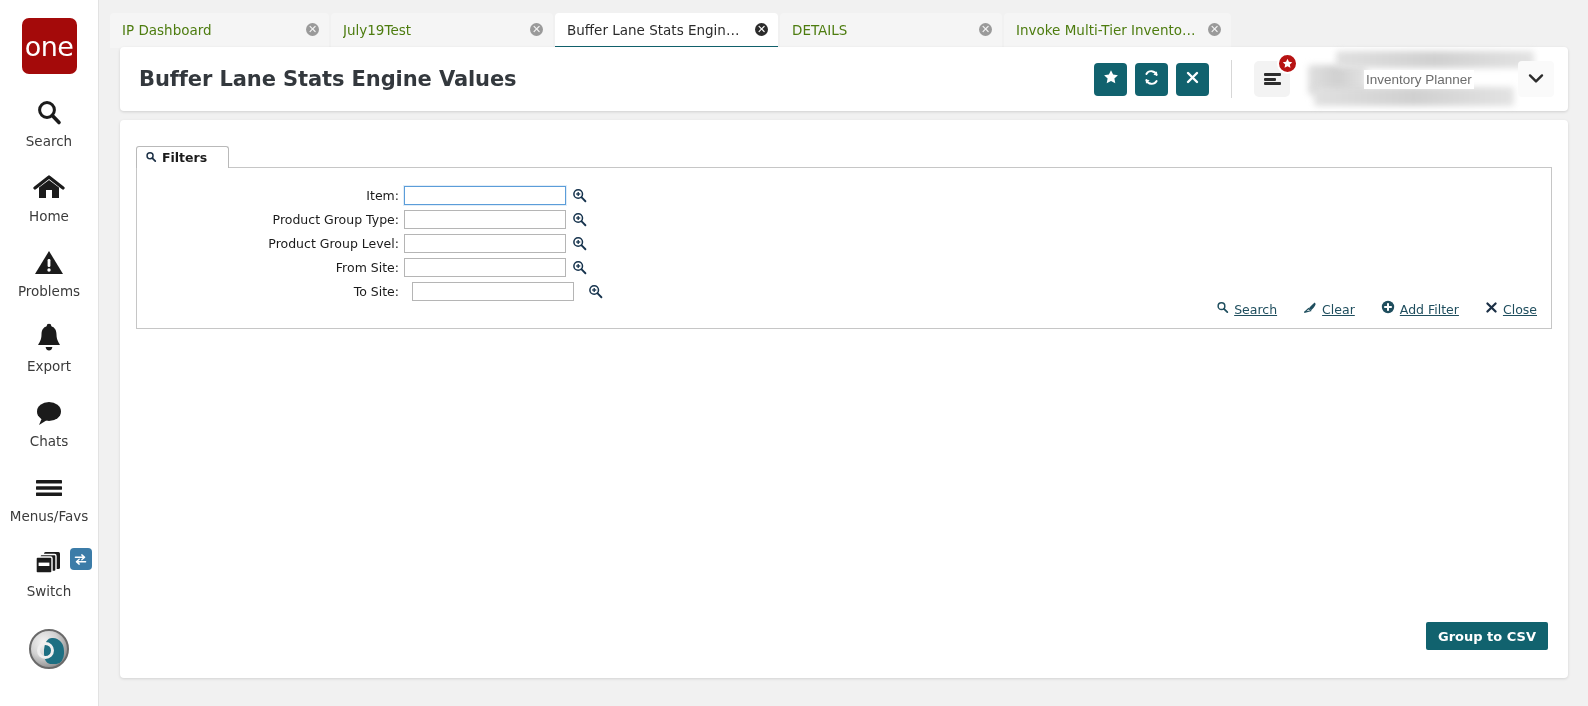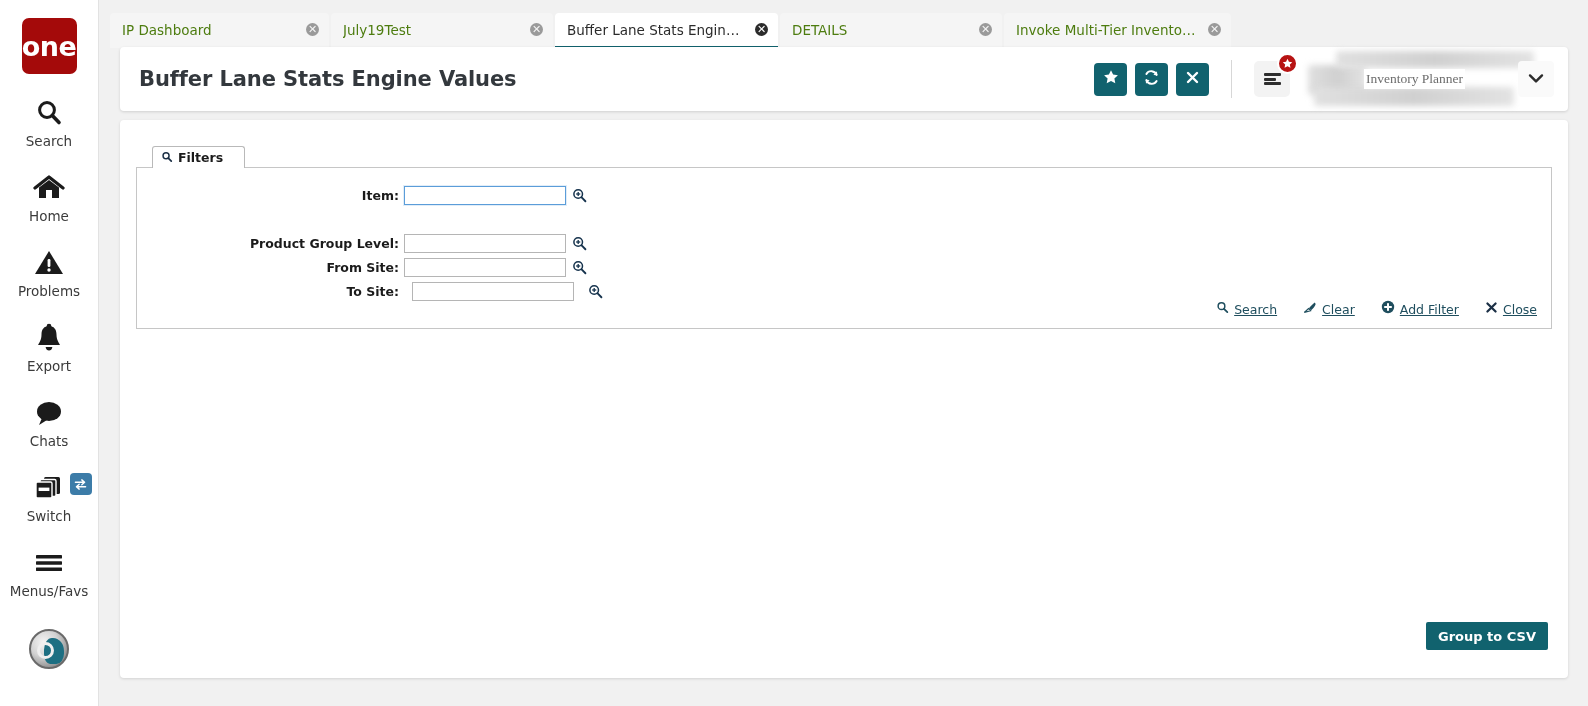--- a/index.html
+++ b/index.html
@@ -19,21 +19,21 @@
     position: absolute; left: 0; top: 0;
     width: 99px; height: 706px;
     background: #ffffff;
     border-right: 1px solid #e2e2e2;
     display: flex; flex-direction: column; align-items: center;
   }
   #logo {
     width: 55px; height: 56px; margin-top: 18px;
     background: #a40a0a; border-radius: 7px;
     display: flex; align-items: center; justify-content: center;
-    color: #ffffff; font-size: 27px; font-weight: 700;
+    color: #ffffff; font-size: 27px; font-weight: 400;
     letter-spacing: -0.5px; line-height: 1;
     font-family: "DejaVu Sans", sans-serif;
   }
   .nav-item {
     width: 99px; margin-top: 22px;
     display: flex; flex-direction: column; align-items: center;
     cursor: pointer; position: relative;
   }
   .nav-icon { height: 34px; display: flex; align-items: center; justify-content: center; }
   .nav-icon svg { display: block; }
@@ -142,39 +142,39 @@
     background: linear-gradient(90deg,#e0e0e0,#d0d0d0,#e3e3e3);
     filter: blur(3px);
   }
   #redact-name { left: 30px; top: 0px; width: 198px; height: 17px; }
   #redact-sub  { left: 8px; top: 36px; width: 200px; height: 19px; }
   #redact-left { left: 2px; top: 14px; width: 58px; height: 30px; }
   #role-text {
     position: relative; z-index: 3; margin-left: 58px;
     font-size: 13.5px; color: #6d6d6d;
     background: #ffffff; padding: 2px 2px;
-    font-family: Liberation Serif, serif;
+    font-family: Liberation Sans, sans-serif;
   }
   #role-caret {
     position: absolute; right: 0; top: 10px;
     width: 36px; height: 36px; border-radius: 4px; background: #fafafa;
     display: flex; align-items: center; justify-content: center; cursor: pointer;
   }
 
   
   #content-card {
     position: absolute; left: 120px; top: 120px;
     width: 1448px; height: 558px;
     background: #ffffff; border-radius: 4px;
     box-shadow: 0 1px 3px rgba(0,0,0,0.13);
   }
 
   
   #filters-tabstrip {
-    position: absolute; left: 32px; top: 26px; width: 1416px; height: 22px;
+    position: absolute; left: 16px; top: 26px; width: 1416px; height: 22px;
   }
   #filters-tab {
     position: absolute; left: 0; top: 0;
     width: 93px; height: 22px;
     border: 1px solid #b9b9b9; border-bottom: none;
     background: #ffffff; border-radius: 3px 3px 0 0;
     display: flex; align-items: center; padding-left: 8px; z-index: 2;
     cursor: pointer;
   }
   #filters-tab-label {
@@ -185,21 +185,21 @@
     position: absolute; left: 16px; top: 47px;
     width: 1416px; height: 162px;
     border: 1px solid #c6c6c6; background: #ffffff;
   }
   .frow {
     position: absolute; left: 0; height: 20px;
     display: flex; align-items: center;
   }
   .flabel {
     width: 267px; text-align: right; padding-right: 5px;
-    font-size: 12.5px; font-weight: bold; color: #1b1b1b;
+    font-size: 12.5px; font-weight: normal; color: #1b1b1b;
     font-family: "DejaVu Sans", sans-serif;
   }
   .finput {
     width: 162px; height: 19px;
     border: 1px solid #b5b5b5; background: #ffffff;
     font-size: 12.5px; padding: 0 3px; outline: none; color: #222;
     font-family: "DejaVu Sans", sans-serif;
   }
   .finput.focused { border: 1px solid #5b9dd9; box-shadow: 0 0 0 1px rgba(91,157,217,0.18); }
   .fzoom { margin-left: 6px; cursor: pointer; display: flex; align-items: center; }
@@ -279,45 +279,45 @@
         <svg width="32" height="28" viewBox="0 0 32 28">
           <ellipse cx="16" cy="12.5" rx="12" ry="9.5" fill="#1b1b1b"></ellipse>
           <path d="M9 19 L6 26 L14 21 Z" fill="#1b1b1b"></path>
         </svg>
       </span>
       <span class="nav-label">Chats</span>
     </div>
 
     <div class="nav-item">
       <span class="nav-icon">
+        <svg width="32" height="26" viewBox="0 0 32 26">
+          <rect x="3" y="5" width="26" height="3.4" fill="#1b1b1b" rx="0.4"></rect>
+          <rect x="3" y="11.3" width="26" height="3.4" fill="#1b1b1b" rx="0.4"></rect>
+          <rect x="3" y="17.6" width="26" height="3.4" fill="#1b1b1b" rx="0.4"></rect>
+        </svg>
+      </span>
+      <span class="nav-label">Menus/Favs</span>
+    </div>
+
+    <div class="nav-item">
+      <span class="nav-icon">
         <svg width="32" height="28" viewBox="0 0 32 28">
           <rect x="11" y="3" width="16" height="17" rx="1.5" fill="#1b1b1b"></rect>
           <rect x="7" y="5.5" width="16" height="17" rx="1.5" fill="#1b1b1b" stroke="#ffffff" stroke-width="1.4"></rect>
           <rect x="3" y="8" width="16" height="16" rx="1.5" fill="#1b1b1b" stroke="#ffffff" stroke-width="1.4"></rect>
           <rect x="5.6" y="13.6" width="10.8" height="3.4" fill="#ffffff"></rect>
         </svg>
       </span>
       <span class="switch-badge">
         <svg width="13" height="13" viewBox="0 0 14 14">
           <path d="M1.5 4.6 H11 M8.4 2 L11.4 4.6 L8.4 7.2" fill="none" stroke="#ffffff" stroke-width="1.5" stroke-linecap="round" stroke-linejoin="round"></path>
           <path d="M12.5 9.4 H3 M5.6 6.8 L2.6 9.4 L5.6 12" fill="none" stroke="#ffffff" stroke-width="1.5" stroke-linecap="round" stroke-linejoin="round"></path>
         </svg>
       </span>
       <span class="nav-label">Switch</span>
-    </div>
-
-    <div class="nav-item">
-      <span class="nav-icon">
-        <svg width="32" height="26" viewBox="0 0 32 26">
-          <rect x="3" y="5" width="26" height="3.4" fill="#1b1b1b" rx="0.4"></rect>
-          <rect x="3" y="11.3" width="26" height="3.4" fill="#1b1b1b" rx="0.4"></rect>
-          <rect x="3" y="17.6" width="26" height="3.4" fill="#1b1b1b" rx="0.4"></rect>
-        </svg>
-      </span>
-      <span class="nav-label">Menus/Favs</span>
     </div>
 
     <div class="nav-item" id="avatar-nav">
       <div class="avatar-circle">
         <div class="avatar-head"></div>
         <div class="avatar-ring"></div>
       </div>
     </div>
   </div>
 
@@ -428,20 +428,32 @@
         <span class="fzoom">
           <svg width="15" height="15" viewBox="0 0 16 16">
             <circle cx="6.6" cy="6.4" r="4.6" fill="none" stroke="#16334d" stroke-width="1.6"></circle>
             <line x1="4.4" y1="6.4" x2="8.8" y2="6.4" stroke="#16334d" stroke-width="1.4"></line>
             <line x1="6.6" y1="4.2" x2="6.6" y2="8.6" stroke="#16334d" stroke-width="1.4"></line>
             <line x1="10" y1="9.8" x2="14.3" y2="14.1" stroke="#16334d" stroke-width="2" stroke-linecap="round"></line>
           </svg>
         </span>
       </div>
 
+      <div class="frow" style="top:41px;">
+        <span class="flabel">Product Group Type:</span>
+        <input class="finput" type="text" value="" style="">
+        <span class="fzoom">
+          <svg width="15" height="15" viewBox="0 0 16 16">
+            <circle cx="6.6" cy="6.4" r="4.6" fill="none" stroke="#16334d" stroke-width="1.6"></circle>
+            <line x1="4.4" y1="6.4" x2="8.8" y2="6.4" stroke="#16334d" stroke-width="1.4"></line>
+            <line x1="6.6" y1="4.2" x2="6.6" y2="8.6" stroke="#16334d" stroke-width="1.4"></line>
+            <line x1="10" y1="9.8" x2="14.3" y2="14.1" stroke="#16334d" stroke-width="2" stroke-linecap="round"></line>
+          </svg>
+        </span>
+      </div>
 
       <div class="frow" style="top:65px;">
         <span class="flabel">Product Group Level:</span>
         <input class="finput" type="text" value="" style="">
         <span class="fzoom">
           <svg width="15" height="15" viewBox="0 0 16 16">
             <circle cx="6.6" cy="6.4" r="4.6" fill="none" stroke="#16334d" stroke-width="1.6"></circle>
             <line x1="4.4" y1="6.4" x2="8.8" y2="6.4" stroke="#16334d" stroke-width="1.4"></line>
             <line x1="6.6" y1="4.2" x2="6.6" y2="8.6" stroke="#16334d" stroke-width="1.4"></line>
             <line x1="10" y1="9.8" x2="14.3" y2="14.1" stroke="#16334d" stroke-width="2" stroke-linecap="round"></line>

